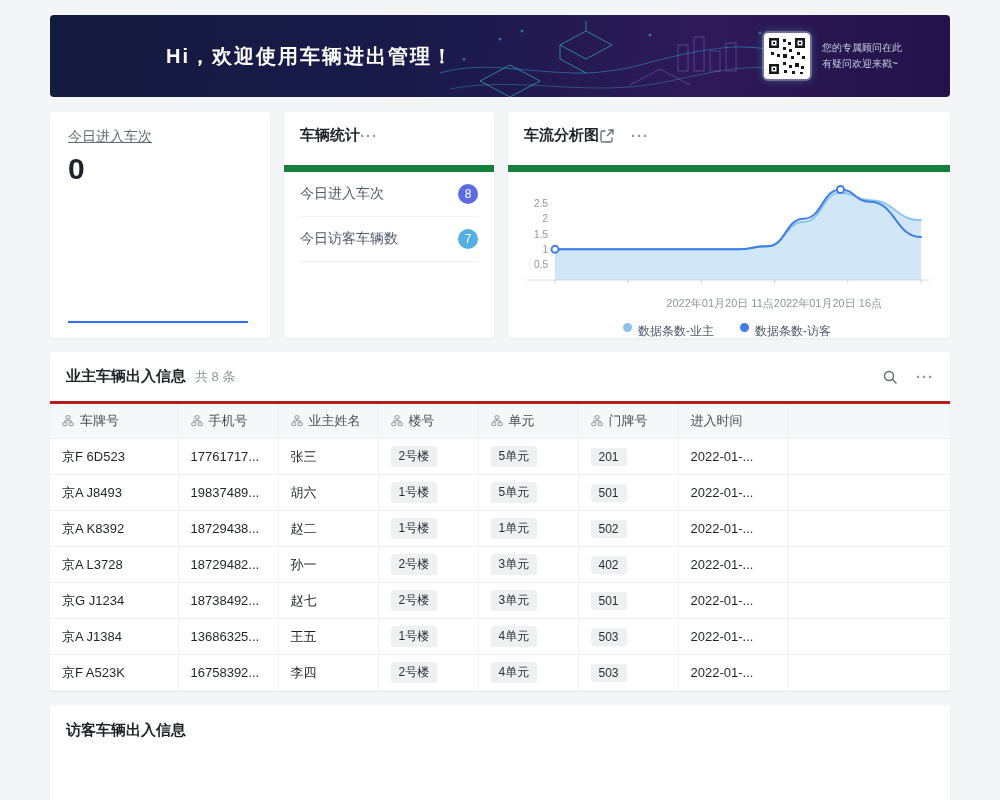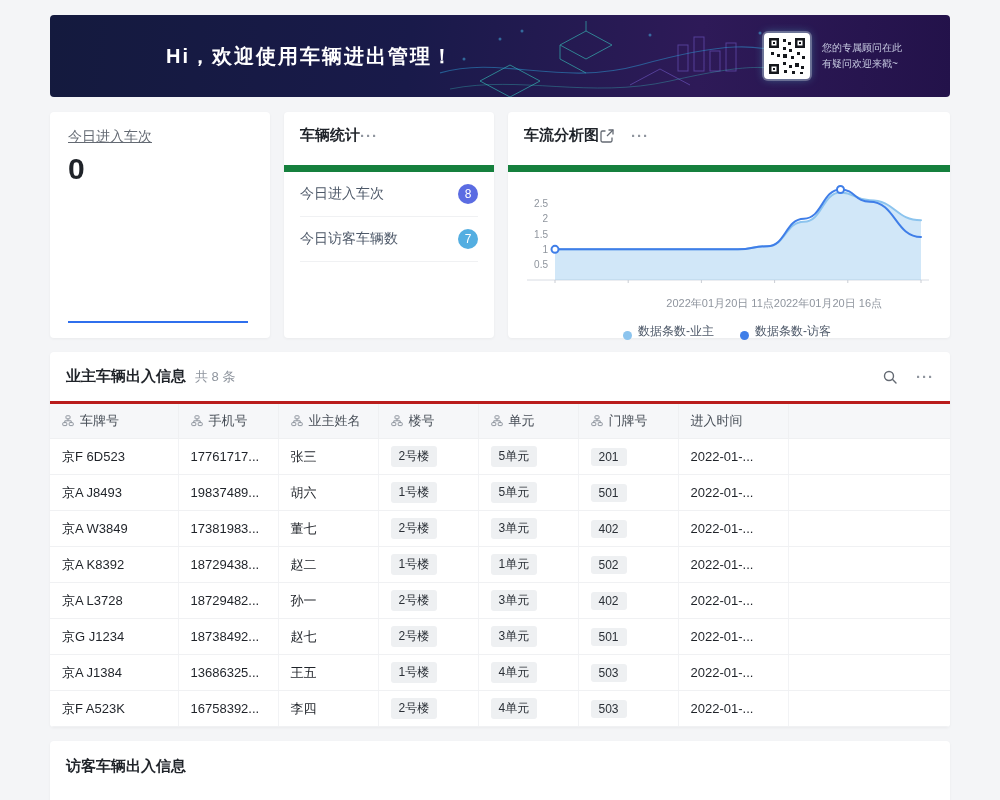--- a/index.html
+++ b/index.html
@@ -36,21 +36,21 @@
   .stat-label { font-size:14px; color:#4E5969; }
   .stat-badge { min-width:20px; height:20px; border-radius:10px; color:#fff; font-size:12px; line-height:20px; text-align:center; padding:0 4px; }
 
   .chart-card { flex:1; height:226px; }
   .chart-head-icons { display:flex; gap:16px; align-items:center; color:#646A73; }
   .icon-16 { width:16px; height:16px; display:block; cursor:pointer; }
   .chart-body { padding:10px 12px 0 8px; }
   svg.chart { width:100%; height:112px; display:block; }
   .x-labels { display:flex; justify-content:flex-end; font-size:11px; color:#8F959E; padding:2px 56px 0 26px; }
   .legend { display:flex; justify-content:center; gap:26px; margin-top:12px; font-size:12px; color:#4E5969; }
-  .legend-item { display:flex; align-items:flex-end; gap:6px; cursor:pointer; }
+  .legend-item { display:flex; align-items:flex-start; gap:6px; cursor:pointer; }
   .legend-dot { width:9px; height:9px; border-radius:50%; display:inline-block; }
 
   
   .table-card { margin-top:14px; overflow:hidden; }
   .table-head { display:flex; align-items:center; padding:15px 16px; }
   .table-title { font-size:15px; font-weight:600; color:#1F2329; }
   .table-count { font-size:13px; color:#8F959E; margin-left:9px; }
   .table-head-icons { margin-left:auto; display:flex; gap:18px; align-items:center; color:#646A73; }
   table { width:100%; border-collapse:collapse; table-layout:fixed; }
   th { background:#F6F7F9; font-weight:400; font-size:13px; color:#474E57; text-align:left; padding:8px 12px;
@@ -334,30 +334,20 @@
             <td>京A J8493</td>
             <td>19837489...</td>
             <td>胡六</td>
             <td><span class="tag">1号楼</span></td>
             <td><span class="tag">5单元</span></td>
             <td><span class="tag">501</span></td>
             <td>2022-01-...</td>
             <td></td>
           </tr>
           <tr>
-            <td>京A W3849</td>
-            <td>17381983...</td>
-            <td>董七</td>
-            <td><span class="tag">2号楼</span></td>
-            <td><span class="tag">3单元</span></td>
-            <td><span class="tag">402</span></td>
-            <td>2022-01-...</td>
-            <td></td>
-          </tr>
-          <tr>
             <td>京A K8392</td>
             <td>18729438...</td>
             <td>赵二</td>
             <td><span class="tag">1号楼</span></td>
             <td><span class="tag">1单元</span></td>
             <td><span class="tag">502</span></td>
             <td>2022-01-...</td>
             <td></td>
           </tr>
           <tr>

